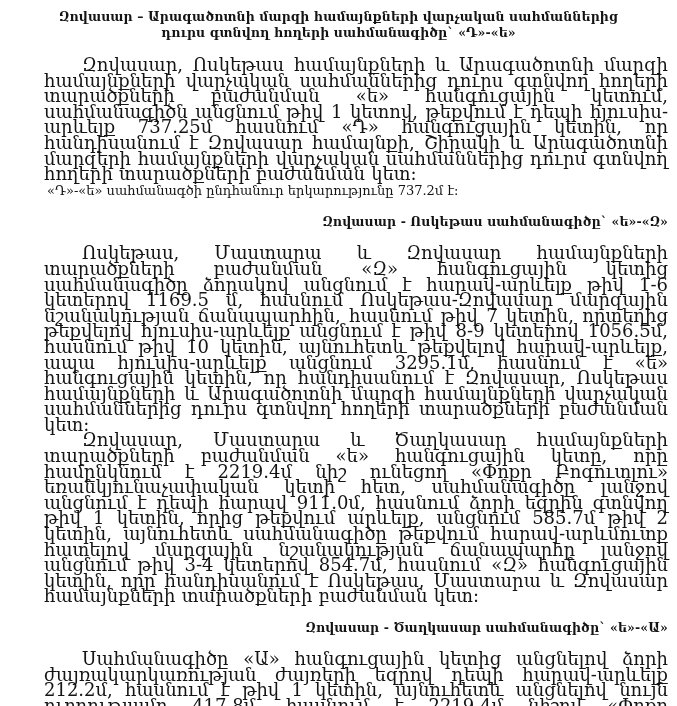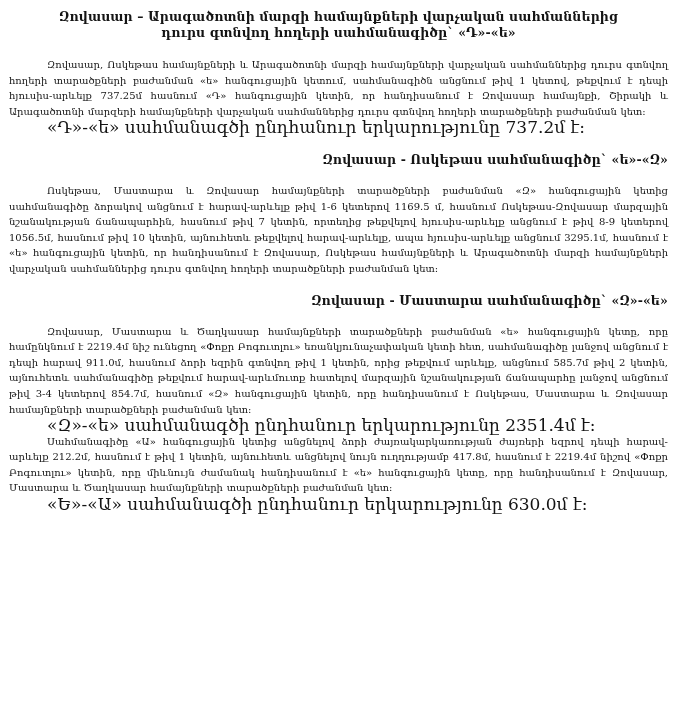--- a/index.html
+++ b/index.html
@@ -30,27 +30,28 @@
   .section-heading {
     text-align: right;
     font-weight: bold;
     font-size: 12.5px;
     line-height: 16px;
     margin: 16px 0 15px 0;
     letter-spacing: 0.1px;
   }
   .para {
     text-align: justify;
-    font-size: 10px;
+    font-size: 18px;
     line-height: 15.6px;
     text-indent: 38px;
     word-spacing: 0.5px;
+    margin-left: 35px;
   }
   .summary {
-    font-size: 17px;
+    font-size: 13px;
     line-height: 15.6px;
     text-indent: 38px;
     margin-top: 1px;
   }
 </style>
 </head>
 <body>
 
 <div class="page">
 
@@ -60,23 +61,22 @@
     <p class="para">Զովասար, Ոսկեթաս համայնքների և Արագածոտնի մարզի համայնքների վարչական սահմաններից դուրս գտնվող հողերի տարածքների բաժանման «ե» հանգուցային կետում, սահմանագիծն անցնում թիվ 1 կետով, թեքվում է դեպի հյուսիս-արևելք 737.25մ հասնում «Դ» հանգուցային կետին, որ հանդիսանում է Զովասար համայնքի, Շիրակի և Արագածոտնի մարզերի համայնքների վարչական սահմաններից դուրս գտնվող հողերի տարածքների բաժանման կետ:</p>
     <p class="summary">«Դ»-«ե» սահմանագծի ընդհանուր երկարությունը 737.2մ  է:</p>
   </div>
 
   <div class="section">
     <div class="section-heading">Զովասար - Ոսկեթաս սահմանագիծը`  «ե»-«Զ»</div>
     <p class="para">Ոսկեթաս, Մաստարա և Զովասար համայնքների տարածքների բաժանման «Զ» հանգուցային կետից սահմանագիծը ձորակով անցնում է հարավ-արևելք թիվ 1-6 կետերով 1169.5 մ, հասնում Ոսկեթաս-Զովասար մարզային նշանակության ճանապարհին, հասնում թիվ 7 կետին, որտեղից թեքվելով հյուսիս-արևելք անցնում է թիվ 8-9 կետերով 1056.5մ, հասնում թիվ 10 կետին, այնուհետև թեքվելով հարավ-արևելք, ապա հյուսիս-արևելք անցնում 3295.1մ, հասնում է «ե» հանգուցային կետին, որ հանդիսանում է Զովասար, Ոսկեթաս համայնքների և Արագածոտնի մարզի համայնքների վարչական սահմաններից դուրս գտնվող հողերի տարածքների բաժանման կետ:</p>
   </div>
 
   <div class="section">
-    <div class="section-heading">Զովասար - Մաստարա սահմանագիծը`  «Զ»-«ե»</div>
     <p class="para">Զովասար, Մաստարա և Ծաղկասար համայնքների տարածքների բաժանման «ե» հանգուցային կետը, որը համընկնում է 2219.4մ նիշ ունեցող «Փոքր Բոգուտլու» եռանկյունաչափական կետի հետ, սահմանագիծը լանջով անցնում է դեպի հարավ 911.0մ, հասնում ձորի եզրին գտնվող թիվ 1 կետին, որից թեքվում արևելք, անցնում 585.7մ թիվ 2 կետին, այնուհետև սահմանագիծը թեքվում հարավ-արևմուտք հատելով մարզային նշանակության ճանապարհը լանջով անցնում թիվ 3-4 կետերով 854.7մ, հասնում «Զ» հանգուցային կետին, որը հանդիսանում է Ոսկեթաս, Մաստարա և Զովասար համայնքների տարածքների բաժանման կետ:</p>
-    <p class="summary">«Զ»-«ե» սահմանագծի ընդհանուր երկարությունը 2351.4մ  է:</p>
   </div>
 
   <div class="section">
+    <div class="section-heading">Զովասար - Ծաղկասար սահմանագիծը`  «ե»-«Ա»</div>
     <p class="para">Սահմանագիծը «Ա» հանգուցային կետից անցնելով ձորի ժայռակարկառության ժայռերի եզրով դեպի հարավ-արևելք 212.2մ, հասնում է թիվ 1 կետին, այնուհետև անցնելով նույն ուղղությամբ 417.8մ, հասնում է 2219.4մ նիշով «Փոքր Բոգուտլու» կետին, որը միևնույն ժամանակ հանդիսանում է «ե» հանգուցային կետը, որը հանդիսանում է Զովասար, Մաստարա և Ծաղկասար համայնքների տարածքների բաժանման կետ:</p>
     <p class="summary">«Ե»-«Ա» սահմանագծի ընդհանուր երկարությունը 630.0մ  է:</p>
   </div>
 
 </div>
 
 </body></html>

